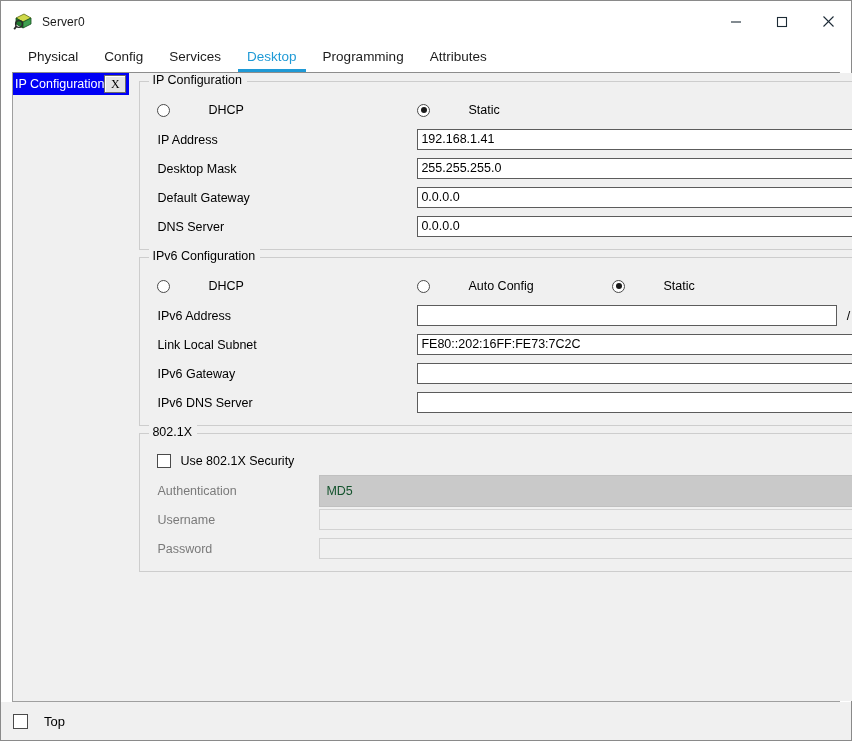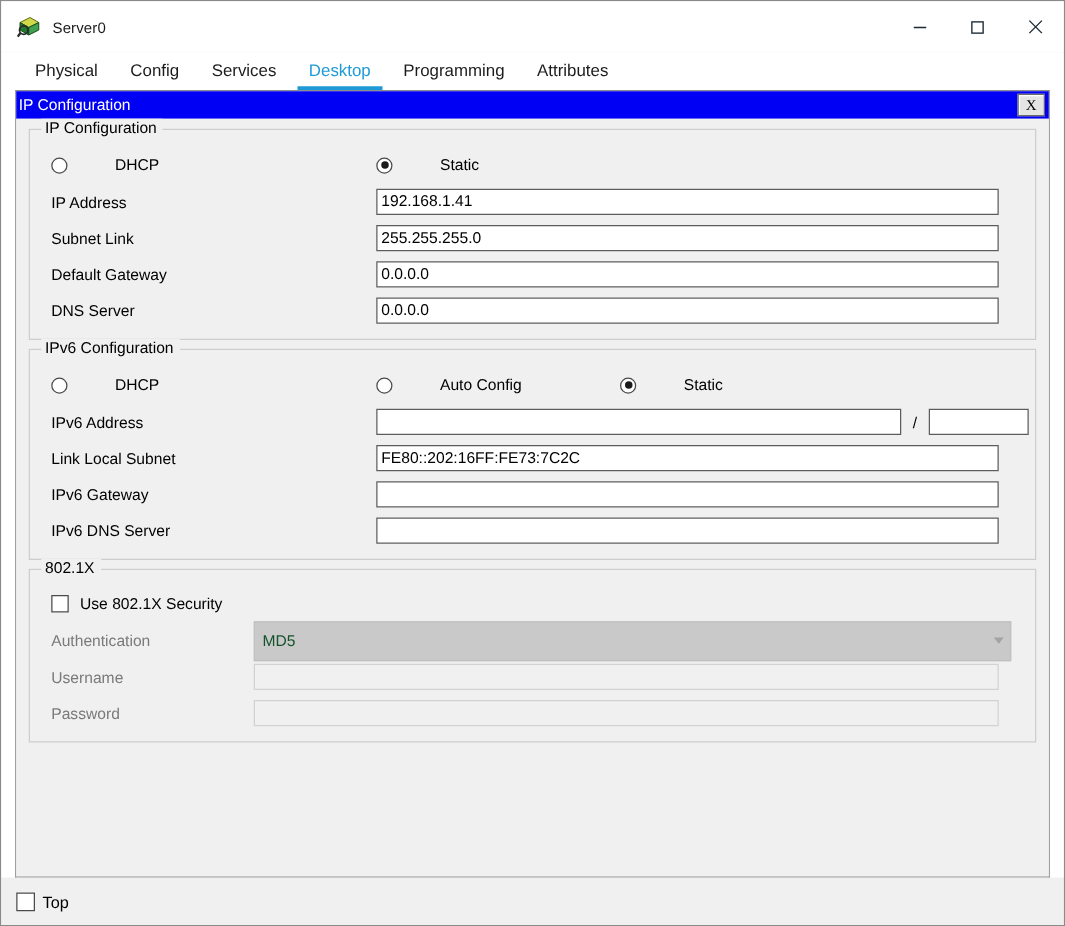--- a/index.html
+++ b/index.html
@@ -108,21 +108,21 @@
   }
 
   
   .panel {
     flex: 1 1 auto;
     border: 1px solid #9f9f9f;
     border-top-color: #8d8d8d;
     background: #f0f0f0;
     box-sizing: border-box;
     display: flex;
-    flex-direction: column;
+    flex-direction: row;
     margin-bottom: 0;
   }
 
   
   .inner-titlebar {
     height: 22px;
     background: #0000f5;
     display: flex;
     align-items: center;
     justify-content: space-between;
@@ -301,21 +301,21 @@
   .bottombar {
     height: 38px;
     background: #f0f0f0;
     display: flex;
     align-items: center;
     padding-left: 12px;
     flex: 0 0 auto;
     box-sizing: border-box;
   }
   .bottombar .cbox { width: 15px; height: 15px; }
-  .bottom-lbl { margin-left: 6px; font-size: 13px; }
+  .bottom-lbl { margin-left: 16px; font-size: 13px; }
 </style>
 </head>
 <body>
 
 <div class="window">
 
   <div class="titlebar">
     <div class="title-icon">
       <svg width="20" height="20" viewBox="0 0 20 20">
         <polygon points="3,6 11,2 18,6 10,10" fill="#cfd94a" stroke="#5a6a12" stroke-width="0.8"></polygon>
@@ -384,21 +384,21 @@
                 </div>
               </div>
             </div>
 
             <div class="row">
               <div class="lbl">IP Address</div>
               <div class="tf">192.168.1.41</div>
             </div>
 
             <div class="row">
-              <div class="lbl">Subnet Link</div>
+              <div class="lbl">Desktop Mask</div>
               <div class="tf">255.255.255.0</div>
             </div>
 
             <div class="row">
               <div class="lbl">Default Gateway</div>
               <div class="tf">0.0.0.0</div>
             </div>
 
             <div class="row">
               <div class="lbl">DNS Server</div>

